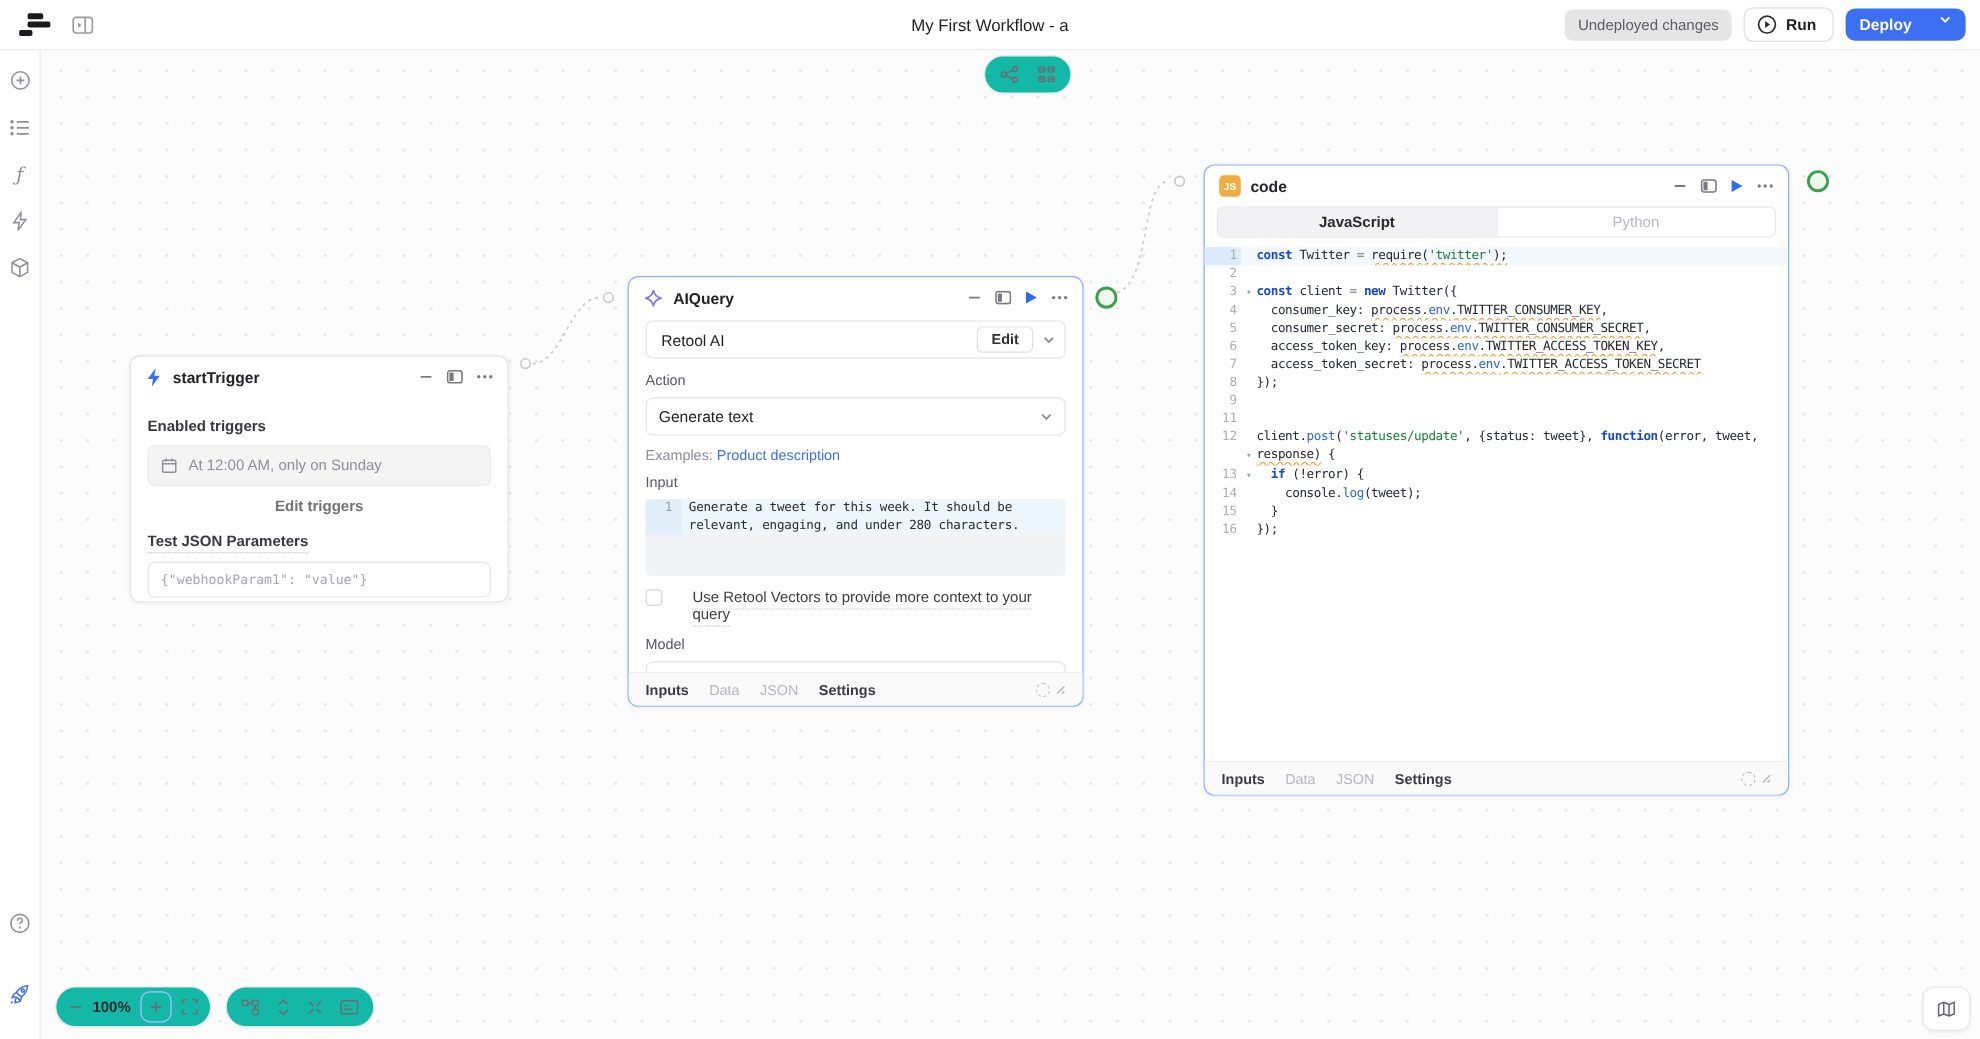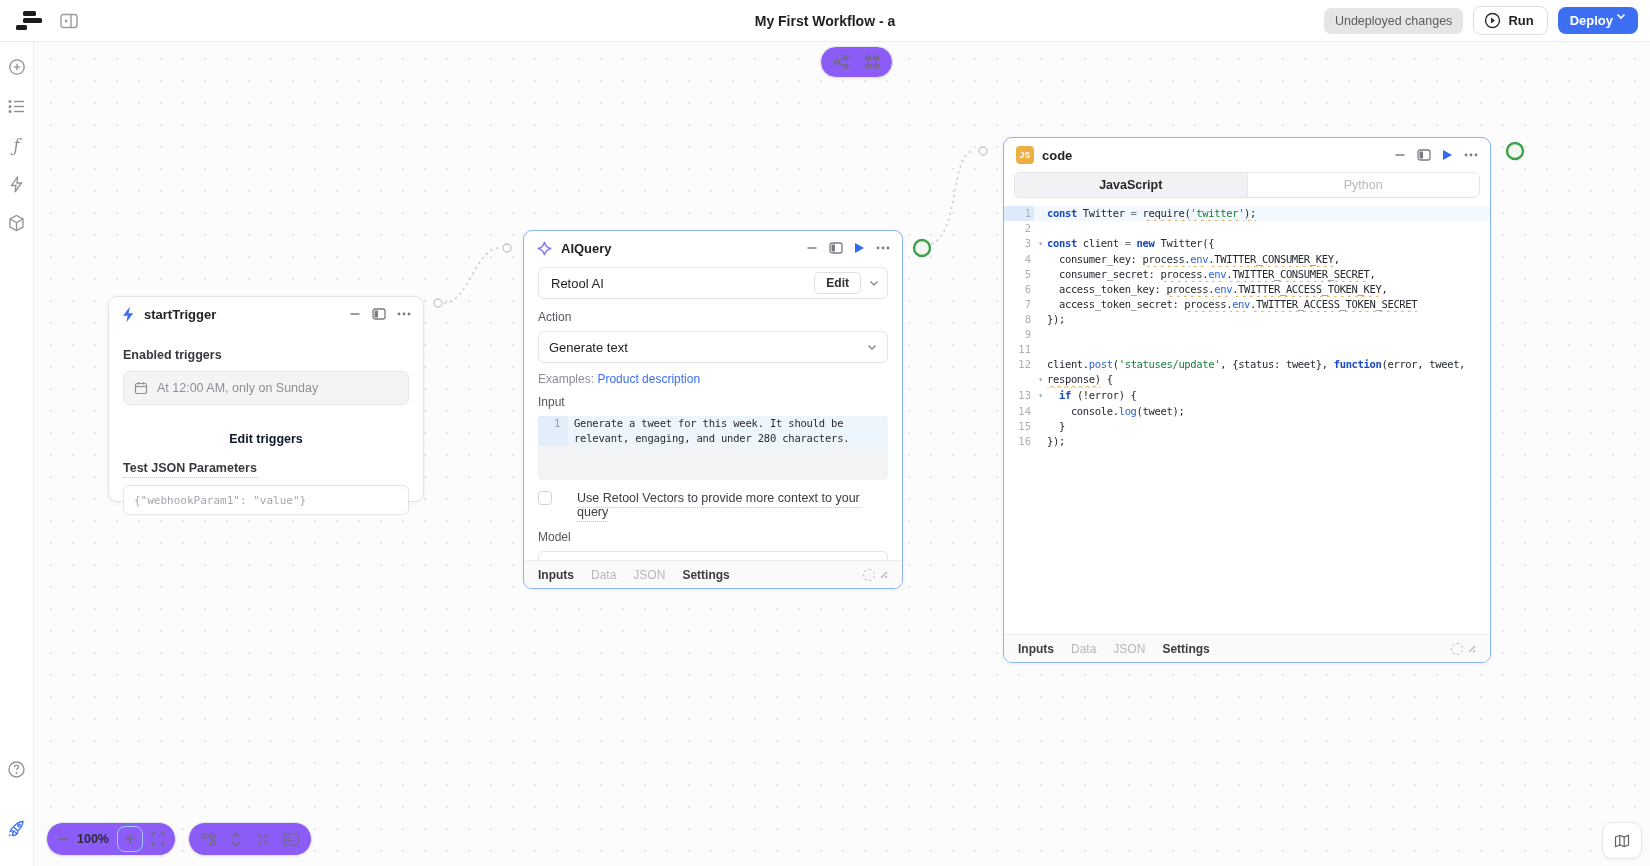--- a/index.html
+++ b/index.html
@@ -7,38 +7,38 @@
   svg{display:block}
 
   
   .topbar{position:absolute;left:0;top:0;width:1650px;height:42px;background:#fff;border-bottom:1px solid #ebebed;display:flex;align-items:center;padding:0 12px;z-index:50}
   .logo{width:26px;height:22px;display:flex;flex-direction:column;justify-content:center;gap:2px;margin-left:4px}
   .logo i{display:block;height:5px;border-radius:1.5px;background:#1b1b1f}
   .logo .b1{width:13px;margin-left:7px}
   .logo .b2{width:19px;margin-left:7px}
   .logo .b3{width:11px;margin-left:0}
   .tb-toggle{margin-left:18px;color:#9a9aa1;cursor:pointer}
-  .tb-title{position:absolute;left:0;right:0;text-align:center;font-size:14px;font-weight:700;color:#1f1f23;pointer-events:none}
+  .tb-title{position:absolute;left:0;right:0;text-align:center;font-size:14px;font-weight:400;color:#1f1f23;pointer-events:none}
   .tb-right{margin-left:auto;display:flex;align-items:center;gap:10px;z-index:2}
   .badge{background:#e5e5e5;color:#5c5c64;font-size:12.5px;font-weight:500;padding:6px 11px;border-radius:7px}
   .btn-run{display:flex;align-items:center;gap:7px;background:#fff;border:1px solid #dededf;border-radius:8px;padding:5px 13px 5px 10px;font-size:13px;font-weight:700;color:#1f1f23;cursor:pointer}
-  .btn-deploy{display:flex;align-items:flex-start;gap:3px;background:#3c6ff2;border:none;border-radius:8px;padding:6px 12px;font-size:13px;font-weight:700;color:#fff;cursor:pointer}
+  .btn-deploy{display:flex;align-items:flex-start;gap:23px;background:#3c6ff2;border:none;border-radius:8px;padding:6px 12px;font-size:13px;font-weight:700;color:#fff;cursor:pointer}
 
   
   .sidebar{position:absolute;left:0;top:42px;width:34px;height:824px;background:#fff;border-right:1px solid #ebebed;z-index:40;display:flex;flex-direction:column;align-items:center;padding:12px 0}
   .sb-icon{width:26px;height:26px;display:flex;align-items:center;justify-content:center;color:#8f8f97;margin-bottom:13px;cursor:pointer}
   .sb-fx{font-family:"DejaVu Serif",serif;font-style:italic;font-size:16px;color:#8f8f97}
   .sb-bottom{margin-top:auto;display:flex;flex-direction:column;align-items:center;gap:20px}
 
   
   .canvas{position:absolute;left:34px;top:42px;right:0;bottom:0;background-color:#fcfcfc;background-image:radial-gradient(circle,#e5e5e8 1px,transparent 1.3px);background-size:22px 22px;background-position:6px 6px}
   .edges{position:absolute;left:0;top:0;width:1650px;height:866px;z-index:5;pointer-events:none}
 
   
-  .pill{position:absolute;background:#8b5cf6;border:1px solid #e7e7ea;border-radius:17px;box-shadow:0 1px 3px rgba(0,0,0,.06);display:flex;align-items:center;z-index:30}
+  .pill{position:absolute;background:#14b8a6;border:1px solid #e7e7ea;border-radius:17px;box-shadow:0 1px 3px rgba(0,0,0,.06);display:flex;align-items:center;z-index:30}
   .pill .picon{display:flex;align-items:center;justify-content:center;color:#6d6d76;cursor:pointer}
   .toolpill{left:820px;top:46px;height:32px;padding:0 12px;gap:14px}
   .zoompill1{left:46px;top:822px;height:34px;padding:0 10px;gap:8px}
   .zoompill2{left:188px;top:822px;height:34px;padding:0 12px;gap:14px}
   .zoom-label{font-size:12.5px;font-weight:700;color:#2b2b30}
   .plus-focus{width:26px;height:26px;border:1.5px solid #a6c6fb;border-radius:8px;display:flex;align-items:center;justify-content:center;color:#6d6d76;box-shadow:0 0 0 2px rgba(98,150,250,.12)}
   .mapbtn{position:absolute;left:1602px;top:822px;width:40px;height:37px;background:#fff;border:1px solid #e7e7ea;border-radius:10px;box-shadow:0 1px 3px rgba(0,0,0,.06);display:flex;align-items:center;justify-content:center;color:#5f5f66;z-index:30;cursor:pointer}
 
   
   .node{position:absolute;background:#fff;border:1px solid #e4e4e7;border-radius:9px;box-shadow:0 1px 4px rgba(0,0,0,.06);z-index:10}
@@ -47,21 +47,21 @@
   .ntitle{font-size:13px;font-weight:700;color:#232327}
   .nctl{display:flex;align-items:center;gap:11px;margin-left:auto;color:#7a7a82}
   .nctl .c{cursor:pointer;display:flex;align-items:center}
 
   
   .node-start{left:108px;top:296px;width:316px;height:206px}
   .nbody{padding:2px 14px 12px}
   .seclabel{font-size:12.5px;font-weight:700;color:#38383e;margin:15px 0 9px}
   .dotted{border-bottom:1px dotted #c6c6cc;padding-bottom:2px}
   .schedfield{height:30px;background:#f4f4f5;border:1px solid #e9e9eb;border-radius:6px;display:flex;align-items:center;gap:9px;padding:16px 10px;color:#8f8f98;font-size:12.5px}
-  .edit-triggers{text-align:center;font-size:12.5px;font-weight:700;color:#0f172a;margin:27px 0 12px;cursor:pointer}
+  .edit-triggers{text-align:center;font-size:12.5px;font-weight:700;color:#737373;margin:10px 0 12px;cursor:pointer}
   .jsonfield{height:30px;background:#fff;border:1px solid #e4e4e7;border-radius:6px;display:flex;align-items:center;padding:0 10px;font-family:"DejaVu Sans Mono",monospace;font-size:11px;color:#a6a6ae}
 
   
   .node-ai{left:523px;top:230px;width:380px;height:359px}
   .resrow{height:32px;border:1px solid #e4e4e7;border-radius:6px;display:flex;align-items:center;padding:0 8px 0 12px;margin-top:2px}
   .resname{font-size:13px;color:#232327}
   .btn-edit{margin-left:auto;border:1px solid #e0e0e3;border-radius:5px;background:#fff;padding:3px 11px;font-size:12px;font-weight:600;color:#2e2e33;cursor:pointer}
   .chev{color:#8b8b93;margin-left:8px}
   .sublabel{font-size:12px;color:#56565e;margin:11px 0 7px}
   .selectbox{height:32px;border:1px solid #e4e4e7;border-radius:6px;display:flex;align-items:center;padding:0 10px;font-size:13px;color:#232327;cursor:pointer}

